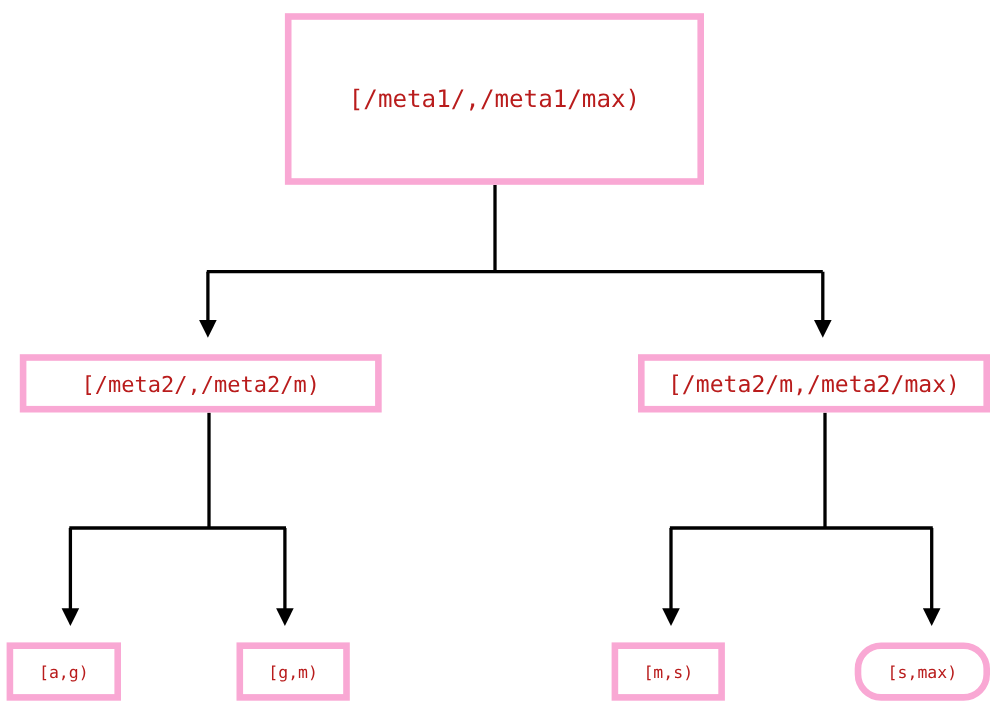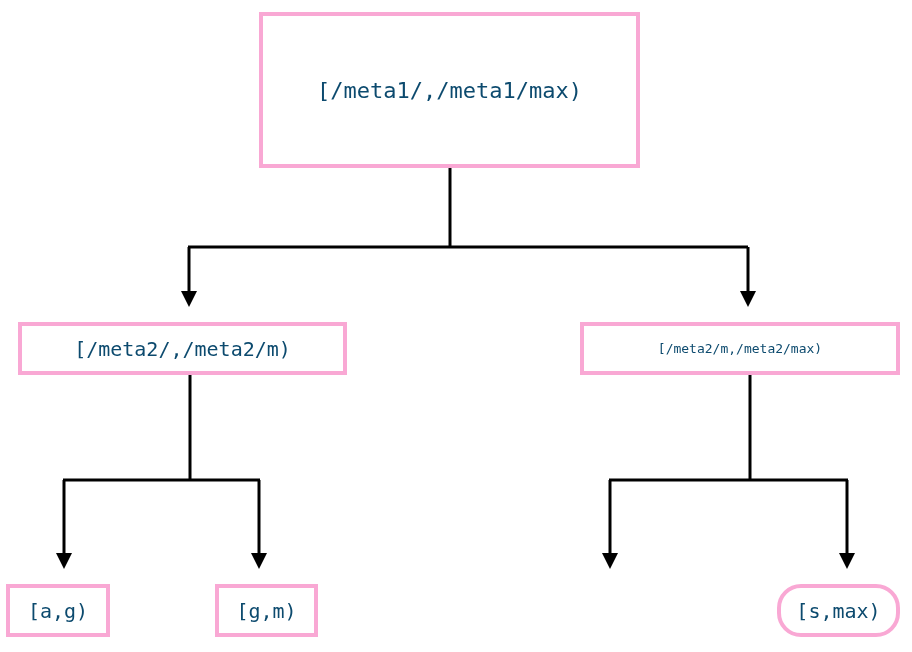--- a/index.html
+++ b/index.html
@@ -11,26 +11,26 @@
     position: relative;
     width: 912px;
     height: 652px;
     background: #ffffff;
     overflow: hidden;
     font-family: "DejaVu Sans Mono", "Liberation Mono", monospace;
   }
   .node {
     position: absolute;
     box-sizing: border-box;
-    border: 4px solid #f9a8d4;
+    border: 6px solid #f9a8d4;
     background: #ffffff;
     display: flex;
     align-items: center;
     justify-content: center;
-    color: #0c4a6e;
+    color: #b91c1c;
     letter-spacing: 0px;
     white-space: pre;
   }
   .node-root {
     left: 259px;
     top: 12px;
     width: 381px;
     height: 156px;
     font-size: 22px;
   }
@@ -39,26 +39,26 @@
     top: 322px;
     width: 329px;
     height: 53px;
     font-size: 20px;
   }
   .node-mid-right {
     left: 580px;
     top: 322px;
     width: 320px;
     height: 53px;
-    font-size: 13px;
+    font-size: 21px;
   }
   .node-leaf {
     top: 584px;
     height: 53px;
-    font-size: 20px;
+    font-size: 15px;
   }
   .leaf-ag   { left: 6px;   width: 104px; }
   .leaf-gm   { left: 215px; width: 103px; }
   .leaf-ms   { left: 556px; width: 103px; }
   .leaf-smax { left: 777px; width: 123px; border-radius: 24px; }
 
   .edges {
     position: absolute;
     left: 0;
     top: 0;
@@ -105,16 +105,17 @@
   <div class="node node-root">[/meta1/,/meta1/max)</div>
 
   <div class="node node-mid-left">[/meta2/,/meta2/m)</div>
 
   <div class="node node-mid-right">[/meta2/m,/meta2/max)</div>
 
   <div class="node node-leaf leaf-ag">[a,g)</div>
 
   <div class="node node-leaf leaf-gm">[g,m)</div>
 
+  <div class="node node-leaf leaf-ms">[m,s)</div>
 
   <div class="node node-leaf leaf-smax">[s,max)</div>
 
 </div>
 
 </body></html>

